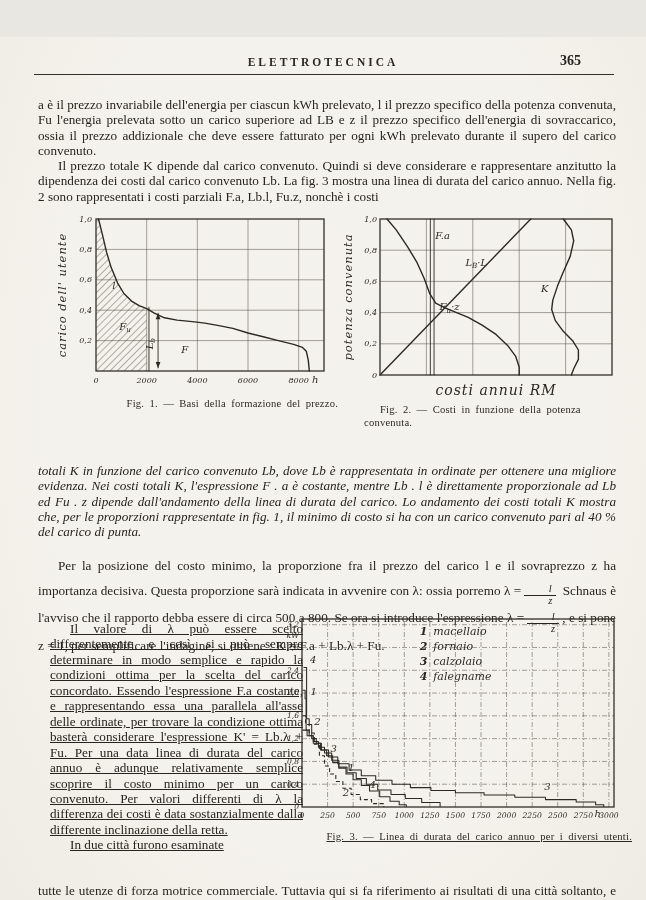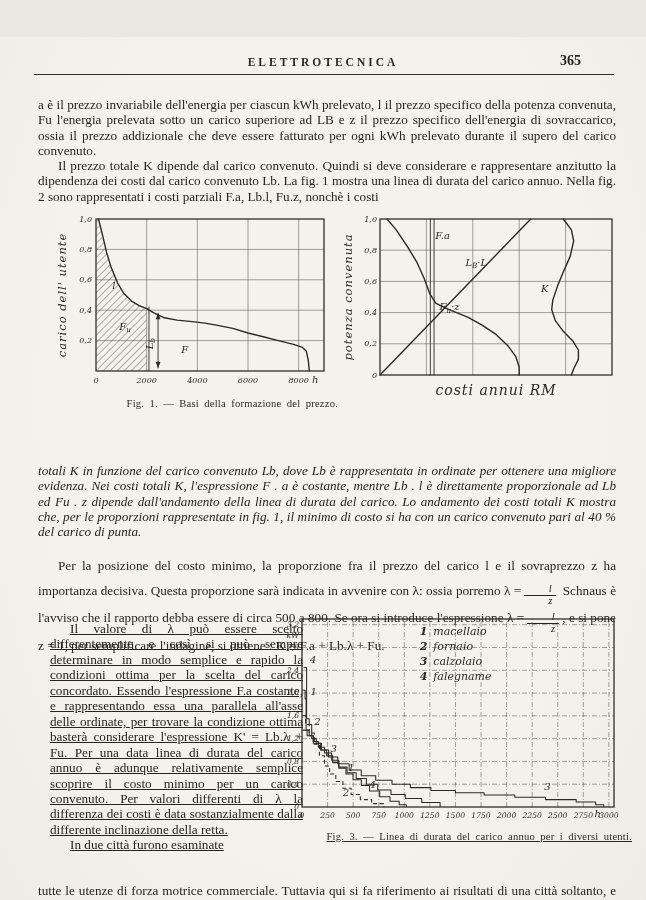--- a/index.html
+++ b/index.html
@@ -57,21 +57,21 @@
 </head>
 <body>
 
 <div class="page">
 
   <div class="abs journal">ELETTROTECNICA</div>
   <div class="abs pagenum">365</div>
   <div class="abs rule"></div>
 
   <p class="abs para" id="p1">a è il prezzo invariabile dell'energia per ciascun kWh prelevato, l il prezzo specifico della potenza convenuta, Fu l'energia prelevata sotto un carico superiore ad LB e z il prezzo specifico dell'energia di sovraccarico, ossia il prezzo addizionale che deve essere fatturato per ogni kWh prelevato durante il supero del carico convenuto.</p>
-  <p class="abs para indent" id="p2">Il prezzo totale K dipende dal carico convenuto. Quindi si deve considerare e rappresentare anzitutto la dipendenza dei costi dal carico convenuto Lb. La fig. 1 mostra una linea di durata del carico annuo. Nella fig. 2 sono rappresentati i costi parziali F.a, Lb.l, Fu.z, nonchè i costi</p>
+  <p class="abs para indent" id="p2">Il prezzo totale K dipende dal carico convenuto. Quindi si deve considerare e rappresentare anzitutto la dipendenza dei costi dal carico convenuto Lb. La fig. 3 mostra una linea di durata del carico annuo. Nella fig. 2 sono rappresentati i costi parziali F.a, Lb.l, Fu.z, nonchè i costi</p>
 
   <div class="abs figblock" id="fig1-block">
     <svg id="fig1-svg" width="286" height="186" viewBox="0 0 286 186">
         <defs>
           <pattern id="hatch" width="5" height="5" patternUnits="userSpaceOnUse" patternTransform="rotate(-45)">
             <line x1="0" y1="0" x2="5" y2="0" class="hatchline"></line>
           </pattern>
         </defs>
         <line x1="94.66666666666666" y1="162" x2="94.66666666666666" y2="10" class="grid"></line>
         <line x1="145.33333333333331" y1="162" x2="145.33333333333331" y2="10" class="grid"></line>
@@ -130,20 +130,21 @@
         <text x="204.72" y="83.32" class="hand" text-anchor="middle">K</text>
         <text x="37" y="137.4" class="tick" text-anchor="end">0,2</text>
         <text x="37" y="106.19999999999999" class="tick" text-anchor="end">0,4</text>
         <text x="37" y="75" class="tick" text-anchor="end">0,6</text>
         <text x="37" y="43.79999999999999" class="tick" text-anchor="end">0,8</text>
         <text x="37" y="12.6" class="tick" text-anchor="end">1,0</text>
         <text x="37" y="168.6" class="tick" text-anchor="end">0</text>
         <text x="156" y="186" class="xhand" text-anchor="middle">costi annui RM</text>
         <text x="12" y="88" class="ylab" text-anchor="middle" transform="rotate(-90 12 88)">potenza convenuta</text>
       </svg>
+    <div class="caption" id="fig2-caption">Fig. 2. — Costi in funzione della potenza convenuta.</div>
   </div>
 
   <p class="abs para" id="p3">totali K in funzione del carico convenuto Lb, dove Lb è rappresentata in ordinate per ottenere una migliore evidenza. Nei costi totali K, l'espressione F . a è costante, mentre Lb . l è direttamente proporzionale ad Lb ed Fu . z dipende dall'andamento della linea di durata del carico. Lo andamento dei costi totali K mostra che, per le proporzioni rappresentate in fig. 1, il minimo di costo si ha con un carico convenuto pari al 40 % del carico di punta.</p>
 
   <p class="abs para indent" id="p4"><span>Per la posizione del costo minimo, la proporzione fra il prezzo del carico l e il sovraprezzo z ha importanza decisiva. Questa proporzione sarà indicata in avvenire con λ: ossia porremo λ =</span><span class="frac"><span class="num">l</span><span class="den">z</span></span> <span>Schnaus è l'avviso che il rapporto debba essere di circa 500 a 800. Se ora si introduce l'espressione λ =</span><span class="frac"><span class="num">l</span><span class="den">z</span></span><span>, e si pone z = 1, per semplificare l'indagine, si ottiene : K = F.a + Lb.λ + Fu.</span></p>
 
   <div class="abs" id="leftcol">
     <p class="indent">Il valore di λ può essere scelto differentemente e così si può sempre determinare in modo semplice e rapido la condizioni ottima per la scelta del carico concordato. Essendo l'espressione F.a costante, e rappresentando essa una parallela all'asse delle ordinate, per trovare la condizione ottima basterà considerare l'espressione K' = Lb.λ + Fu. Per una data linea di durata del carico annuo è adunque relativamente semplice scoprire il costo minimo per un carico convenuto. Per valori differenti di λ la differenza dei costi è data sostanzialmente dalla differente inclinazione della retta.</p>
     <p class="indent">In due città furono esaminate</p>
   </div>

